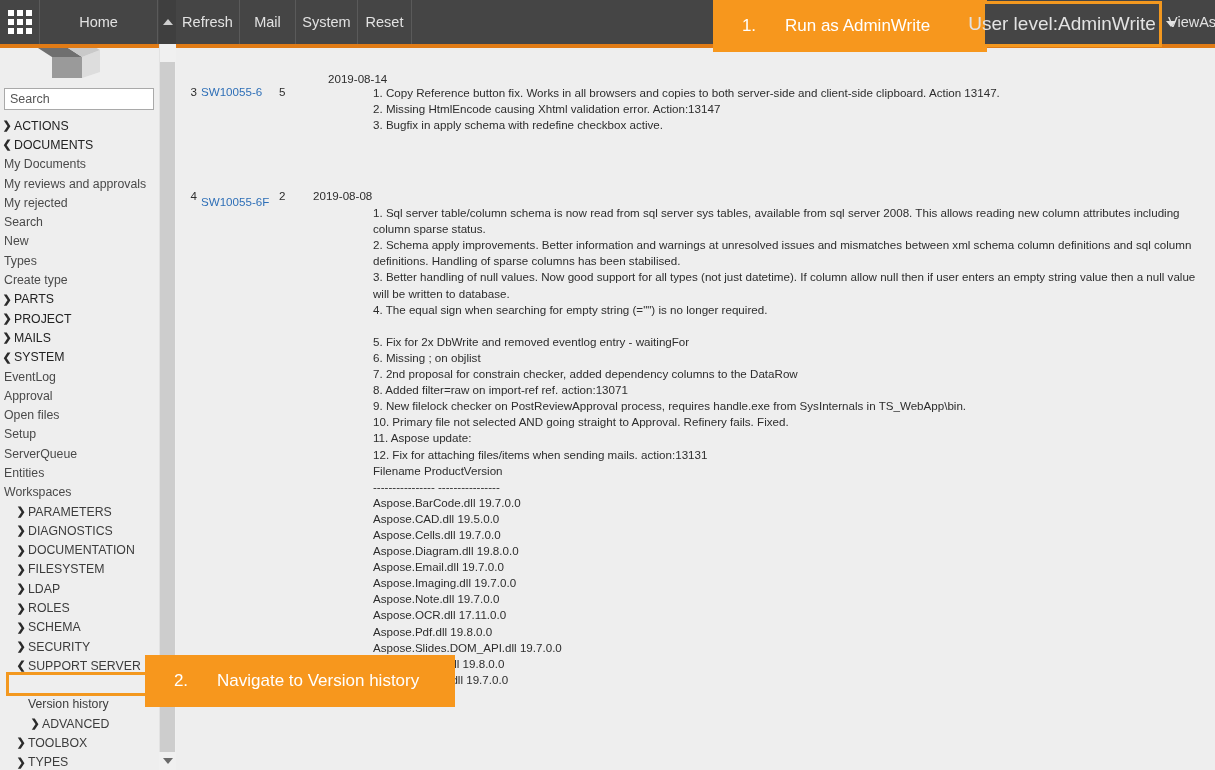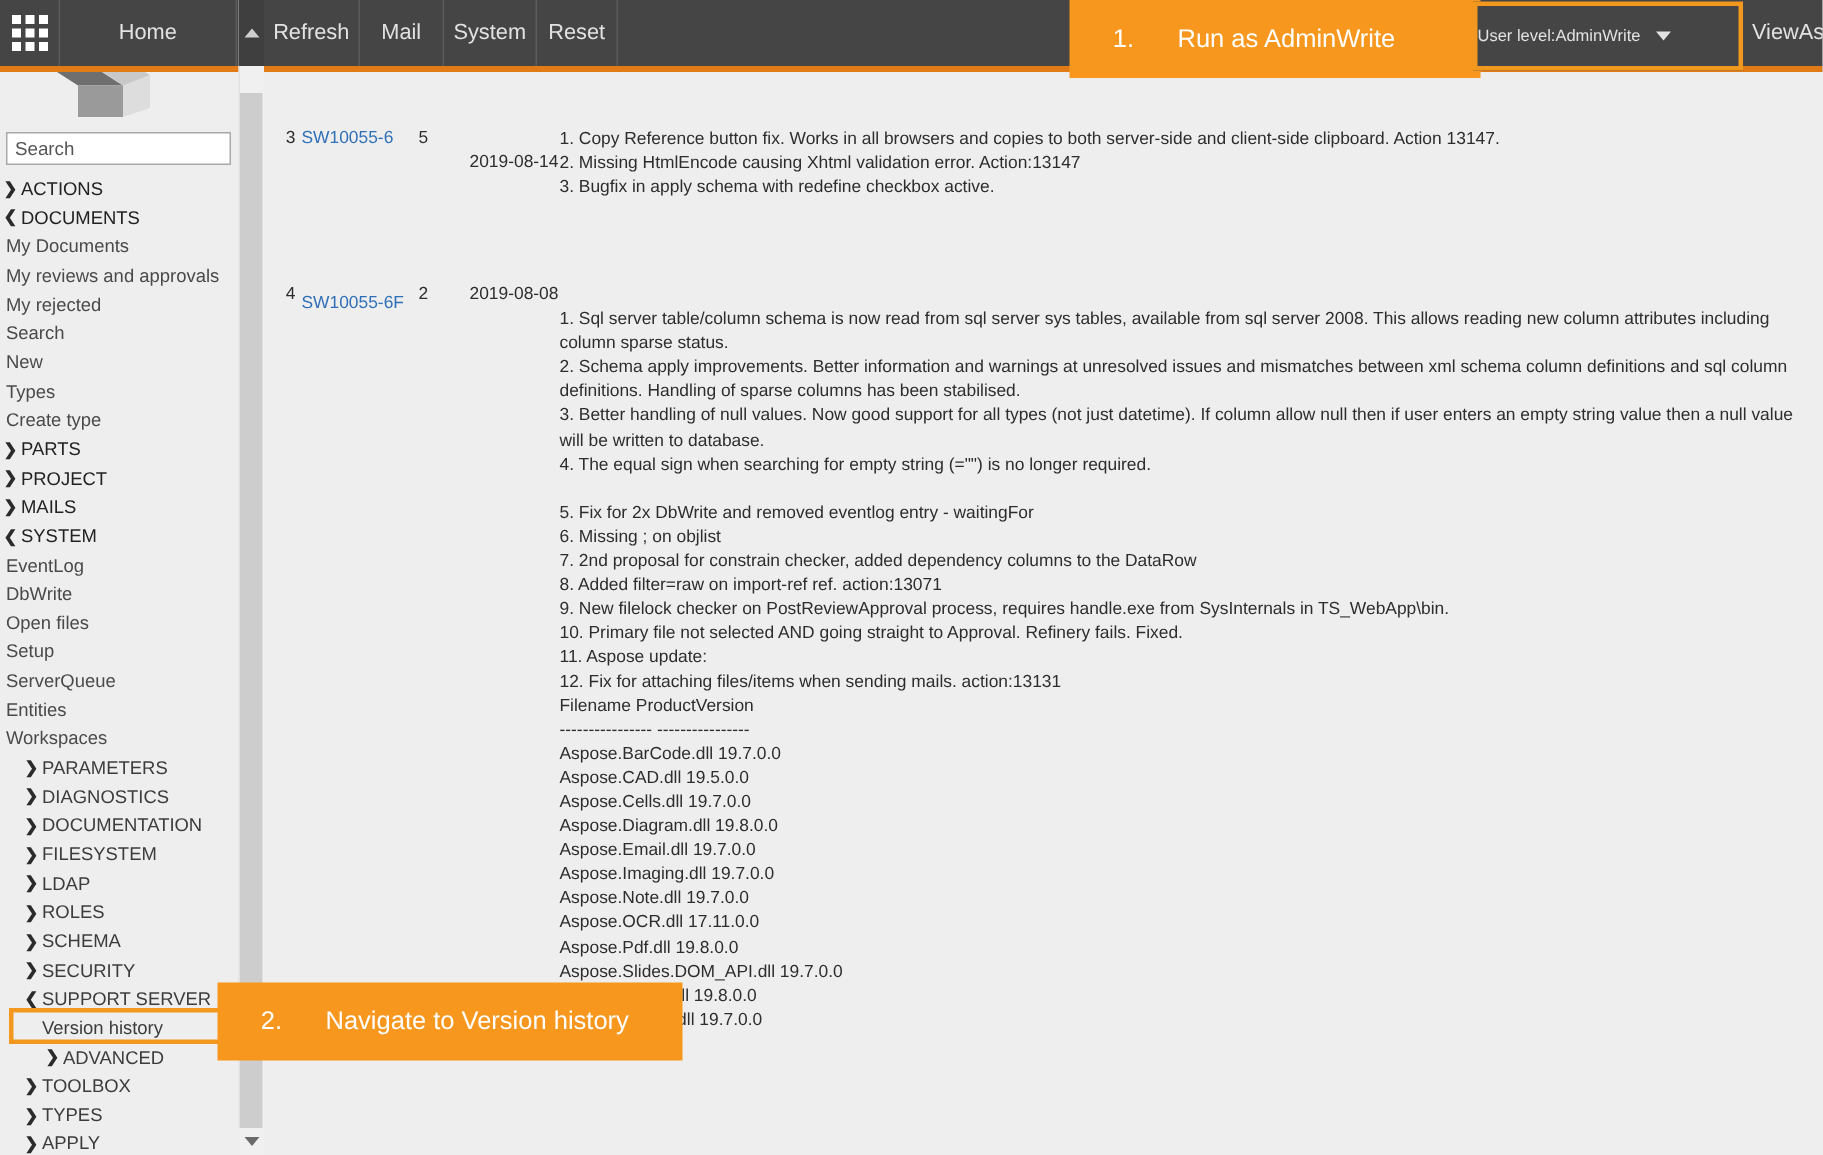--- a/index.html
+++ b/index.html
@@ -38,23 +38,23 @@
     display: grid; grid-template-columns: repeat(3, 6px);
     grid-template-rows: repeat(3, 6px); gap: 3px;
   }
   .grid-icon .g i { background: #ffffff; display: block; width: 6px; height: 6px; }
 
   
   .userlevel {
     position: absolute; top: 1px; left: 982px; width: 180px; height: 46px;
     background: #454545;
     border: 3px solid #f3981f;
-    display: flex; align-items: center; justify-content: flex-start;
+    display: flex; align-items: center; justify-content: center;
     gap: 10px;
-    color: #e2e2e2; font-size: 11px; white-space: nowrap;
+    color: #e2e2e2; font-size: 19px; white-space: nowrap;
     z-index: 6;
   }
   .chev-down {
     width: 0; height: 0;
     border-left: 5px solid transparent; border-right: 5px solid transparent;
     border-top: 6px solid #e2e2e2;
   }
 
   
   .callout {
@@ -232,21 +232,21 @@
         <span>MAILS</span>
       </div>
       <div class="nav-item group">
         <span class="arrow">❮</span>
         <span>SYSTEM</span>
       </div>
       <div class="nav-item">
         <span class="lbl-leaf">EventLog</span>
       </div>
       <div class="nav-item">
-        <span class="lbl-leaf">DbWrite</span>
+        <span class="lbl-leaf">Approval</span>
       </div>
       <div class="nav-item">
         <span class="lbl-leaf">Open files</span>
       </div>
       <div class="nav-item">
         <span class="lbl-leaf">Setup</span>
       </div>
       <div class="nav-item">
         <span class="lbl-leaf">ServerQueue</span>
       </div>
@@ -285,21 +285,21 @@
         <span>SCHEMA</span>
       </div>
       <div class="nav-item lvl2">
         <span class="arrow">❯</span>
         <span>SECURITY</span>
       </div>
       <div class="nav-item lvl2">
         <span class="arrow">❮</span>
         <span>SUPPORT SERVER</span>
       </div>
-      <div class="nav-item" style="padding-left:28px;">
+      <div class="nav-item" style="padding-left:28px;margin-top:19px;">
         <span>Version history</span>
       </div>
       <div class="nav-item leaf3">
         <span class="arrow">❯</span>
         <span>ADVANCED</span>
       </div>
       <div class="nav-item lvl2">
         <span class="arrow">❯</span>
         <span>TOOLBOX</span>
       </div>
@@ -322,21 +322,21 @@
   <div class="sb-arrow-bot">
     <span class="caret-dn"></span>
   </div>
 
   <div class="main">
 
     <div class="row" style="height:52px;">
       <span class="cell c-idx" style="top:33px;">3</span>
       <span class="cell c-ver" style="top:33px;">SW10055-6</span>
       <span class="cell c-num" style="top:33px;">5</span>
-      <span class="cell c-date" style="top:49px;">2019-08-14</span>
+      <span class="cell c-date" style="top:20px;margin-left:15px;">2019-08-14</span>
       <div class="cell c-txt" style="top:33px;">
         <span class="ln">1. Copy Reference button fix. Works in all browsers and copies to both server-side and client-side clipboard. Action 13147.</span>
         <span class="ln" style="display:block;padding-left:0;">2. Missing HtmlEncode causing Xhtml validation error. Action:13147</span>
         <span class="ln">3. Bugfix in apply schema with redefine checkbox active.</span>
       </div>
     </div>
 
     <div class="row" style="height:560px;">
       <span class="cell c-idx" style="top:85px;">4</span>
       <span class="cell c-ver" style="top:91px;">SW10055-6F</span>

